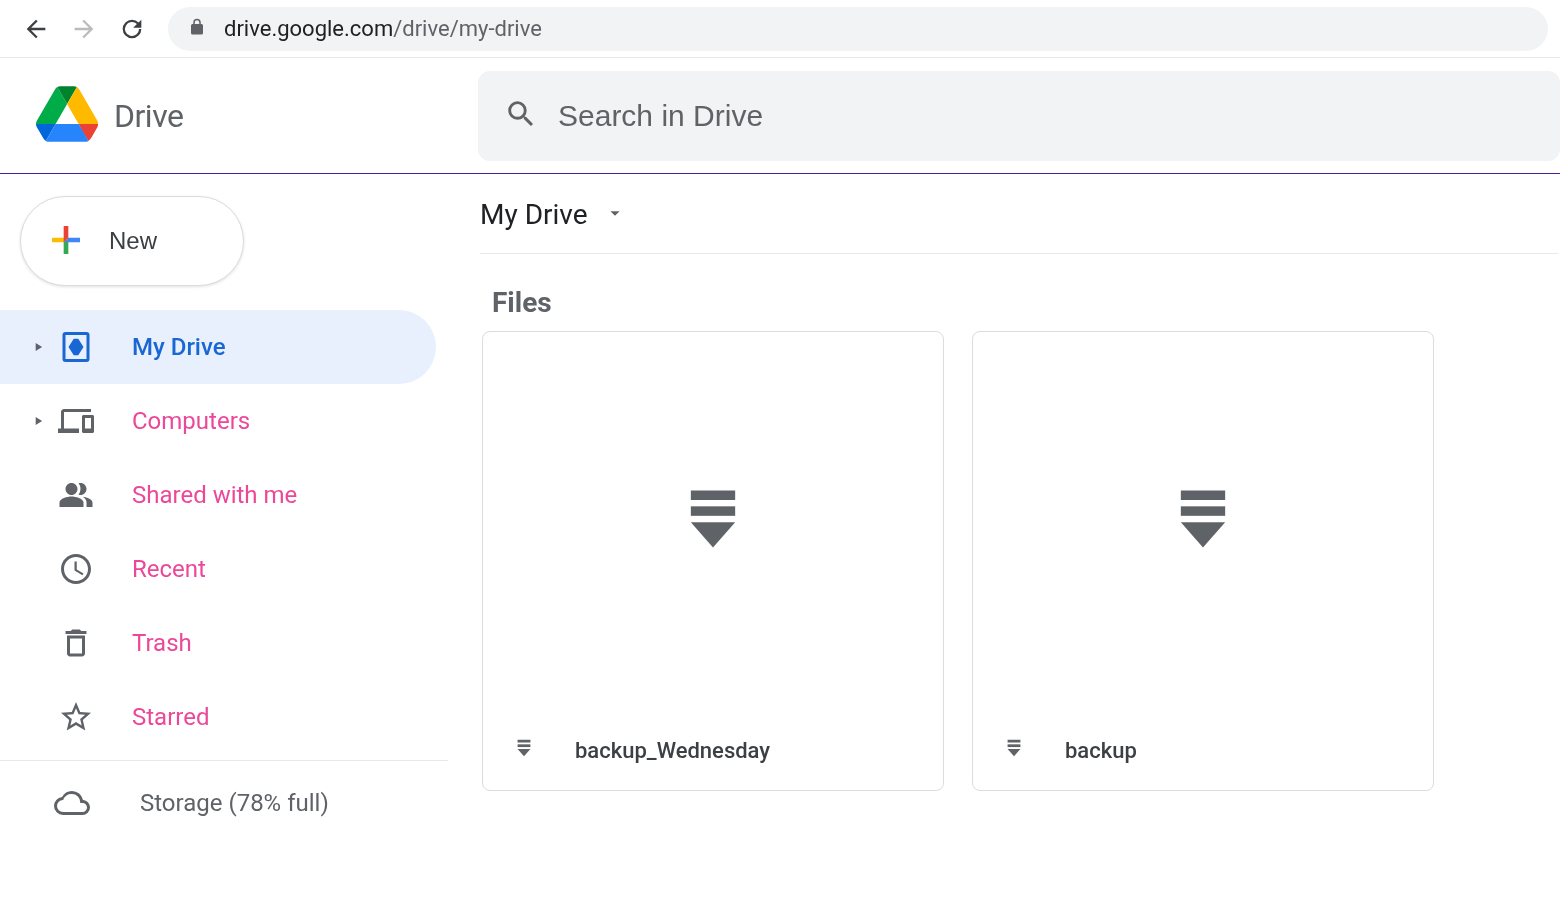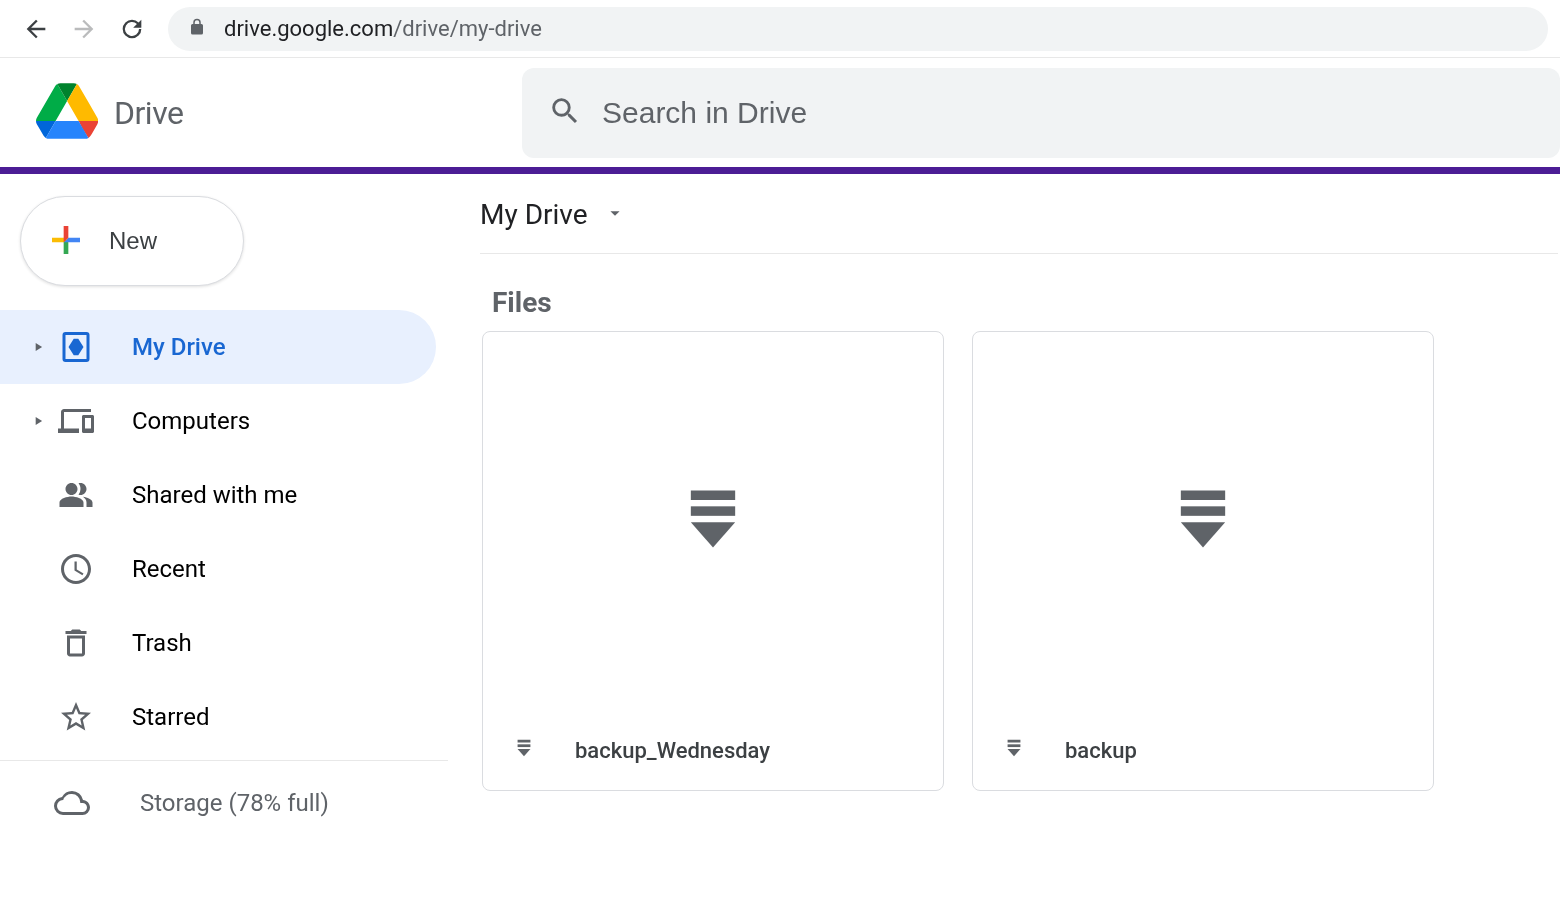--- a/index.html
+++ b/index.html
@@ -8,21 +8,21 @@
     
     .browser-bar { height: 58px; background: #fff; border-bottom: 1px solid #e8e8e8; display: flex; align-items: center; padding: 0 12px; }
     .nav-btn { width: 48px; height: 48px; display: flex; align-items: center; justify-content: center; border: none; background: none; cursor: pointer; border-radius: 50%; }
     .nav-btn.disabled { opacity: 0.35; cursor: default; }
     .url-bar { flex: 1; height: 44px; background: #f1f3f4; border-radius: 22px; margin-left: 12px; display: flex; align-items: center; padding: 0 20px; font-size: 22px; }
     .lock-icon { margin-right: 18px; color: #5f6368; }
     .url-domain { color: #202124; }
     .url-path { color: #5f6368; }
     
     
-    .app-row { display: flex; height: 116px; align-items: center; border-bottom: 7px solid #4c1d95; gap: 44px; }
+    .app-row { display: flex; height: 116px; align-items: center; border-bottom: 1px solid #4c1d95; }
     .logo-section { display: flex; align-items: center; padding-left: 36px; width: 478px; }
     .logo-text { font-size: 32px; color: #5f6368; margin-left: 16px; font-weight: 400; letter-spacing: -0.5px; }
     .search-bar { flex: 1; height: 90px; background: #f1f3f4; border-radius: 12px; display: flex; align-items: center; padding: 0 26px; }
     .search-icon { color: #5f6368; margin-right: 20px; }
     .search-input { flex: 1; border: none; background: none; font-size: 30px; outline: none; color: #5f6368; }
     .search-input::placeholder { color: #5f6368; }
     
     
     .main-row { display: flex; }
     
@@ -31,21 +31,21 @@
     .new-btn { display: flex; align-items: center; height: 90px; padding: 0 30px 0 24px; border-radius: 46px; background: #fff; border: 1px solid #dadce0; box-shadow: 0 1px 3px rgba(0,0,0,0.12); margin-left: 20px; cursor: pointer; width: 224px; }
     .new-btn-label { font-size: 24px; margin-left: 22px; color: #3c4043; font-weight: 500; }
     
     .nav-list { margin-top: 24px; }
     .nav-item { display: flex; align-items: center; height: 74px; padding-left: 24px; cursor: pointer; border-radius: 0 40px 40px 0; margin-right: 12px; }
     .nav-item.active { background: #e8f0fe; }
     .nav-item.active .nav-label { color: #1967d2; font-weight: 500; }
     .nav-item.active .item-icon svg { fill: #1967d2; }
     .expand-arrow { width: 28px; display: flex; justify-content: center; color: #5f6368; }
     .item-icon { width: 48px; display: flex; justify-content: center; color: #5f6368; }
-    .nav-label { font-size: 24px; color: #000000; margin-left: 32px; }
+    .nav-label { font-size: 24px; color: #ec4899; margin-left: 32px; }
     
     .divider { height: 1px; background: #e8e8e8; margin-top: 6px; }
     .storage-row { display: flex; align-items: center; padding-left: 48px; margin-top: 24px; gap: 12px; }
     .storage-label { font-size: 24px; color: #5f6368; margin-left: 32px; }
     
     
     .content { flex: 1; padding-top: 24px; padding-left: 32px; }
     .breadcrumb { display: flex; align-items: center; padding-bottom: 22px; border-bottom: 1px solid #e8e8e8; margin-right: 2px; }
     .breadcrumb-label { font-size: 28px; color: #202124; }
     .dropdown-caret { margin-left: 16px; color: #5f6368; }

